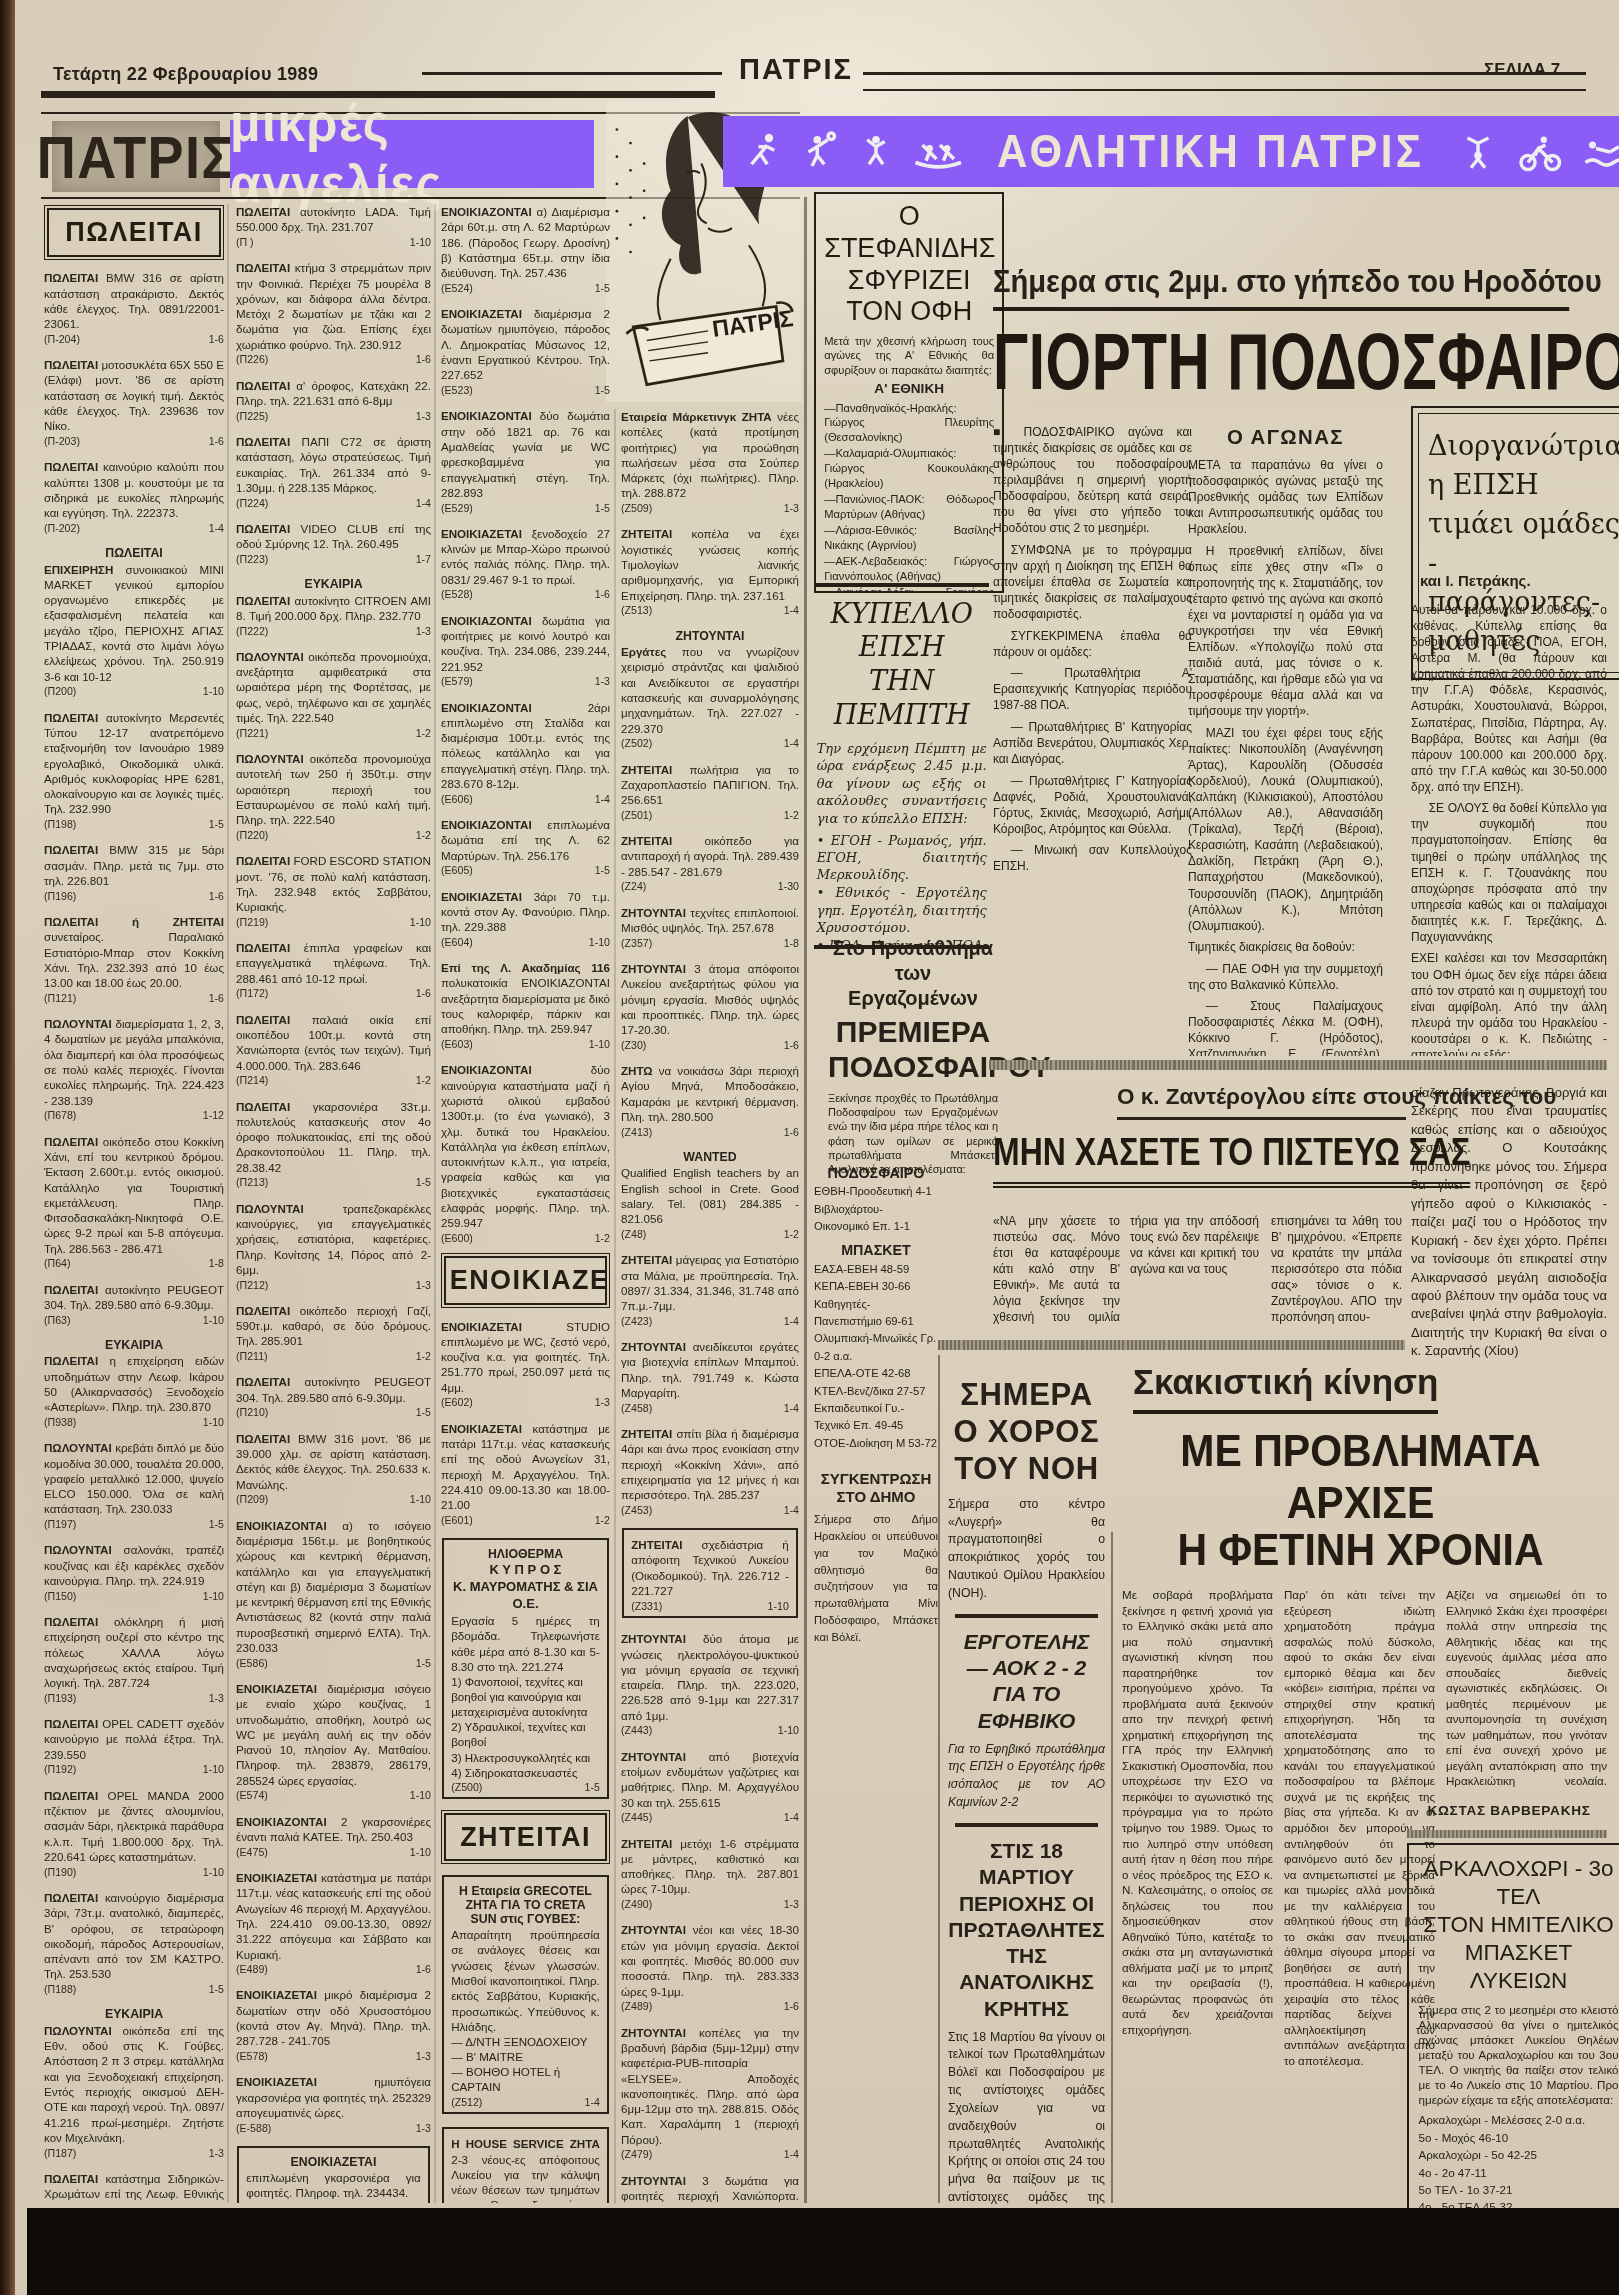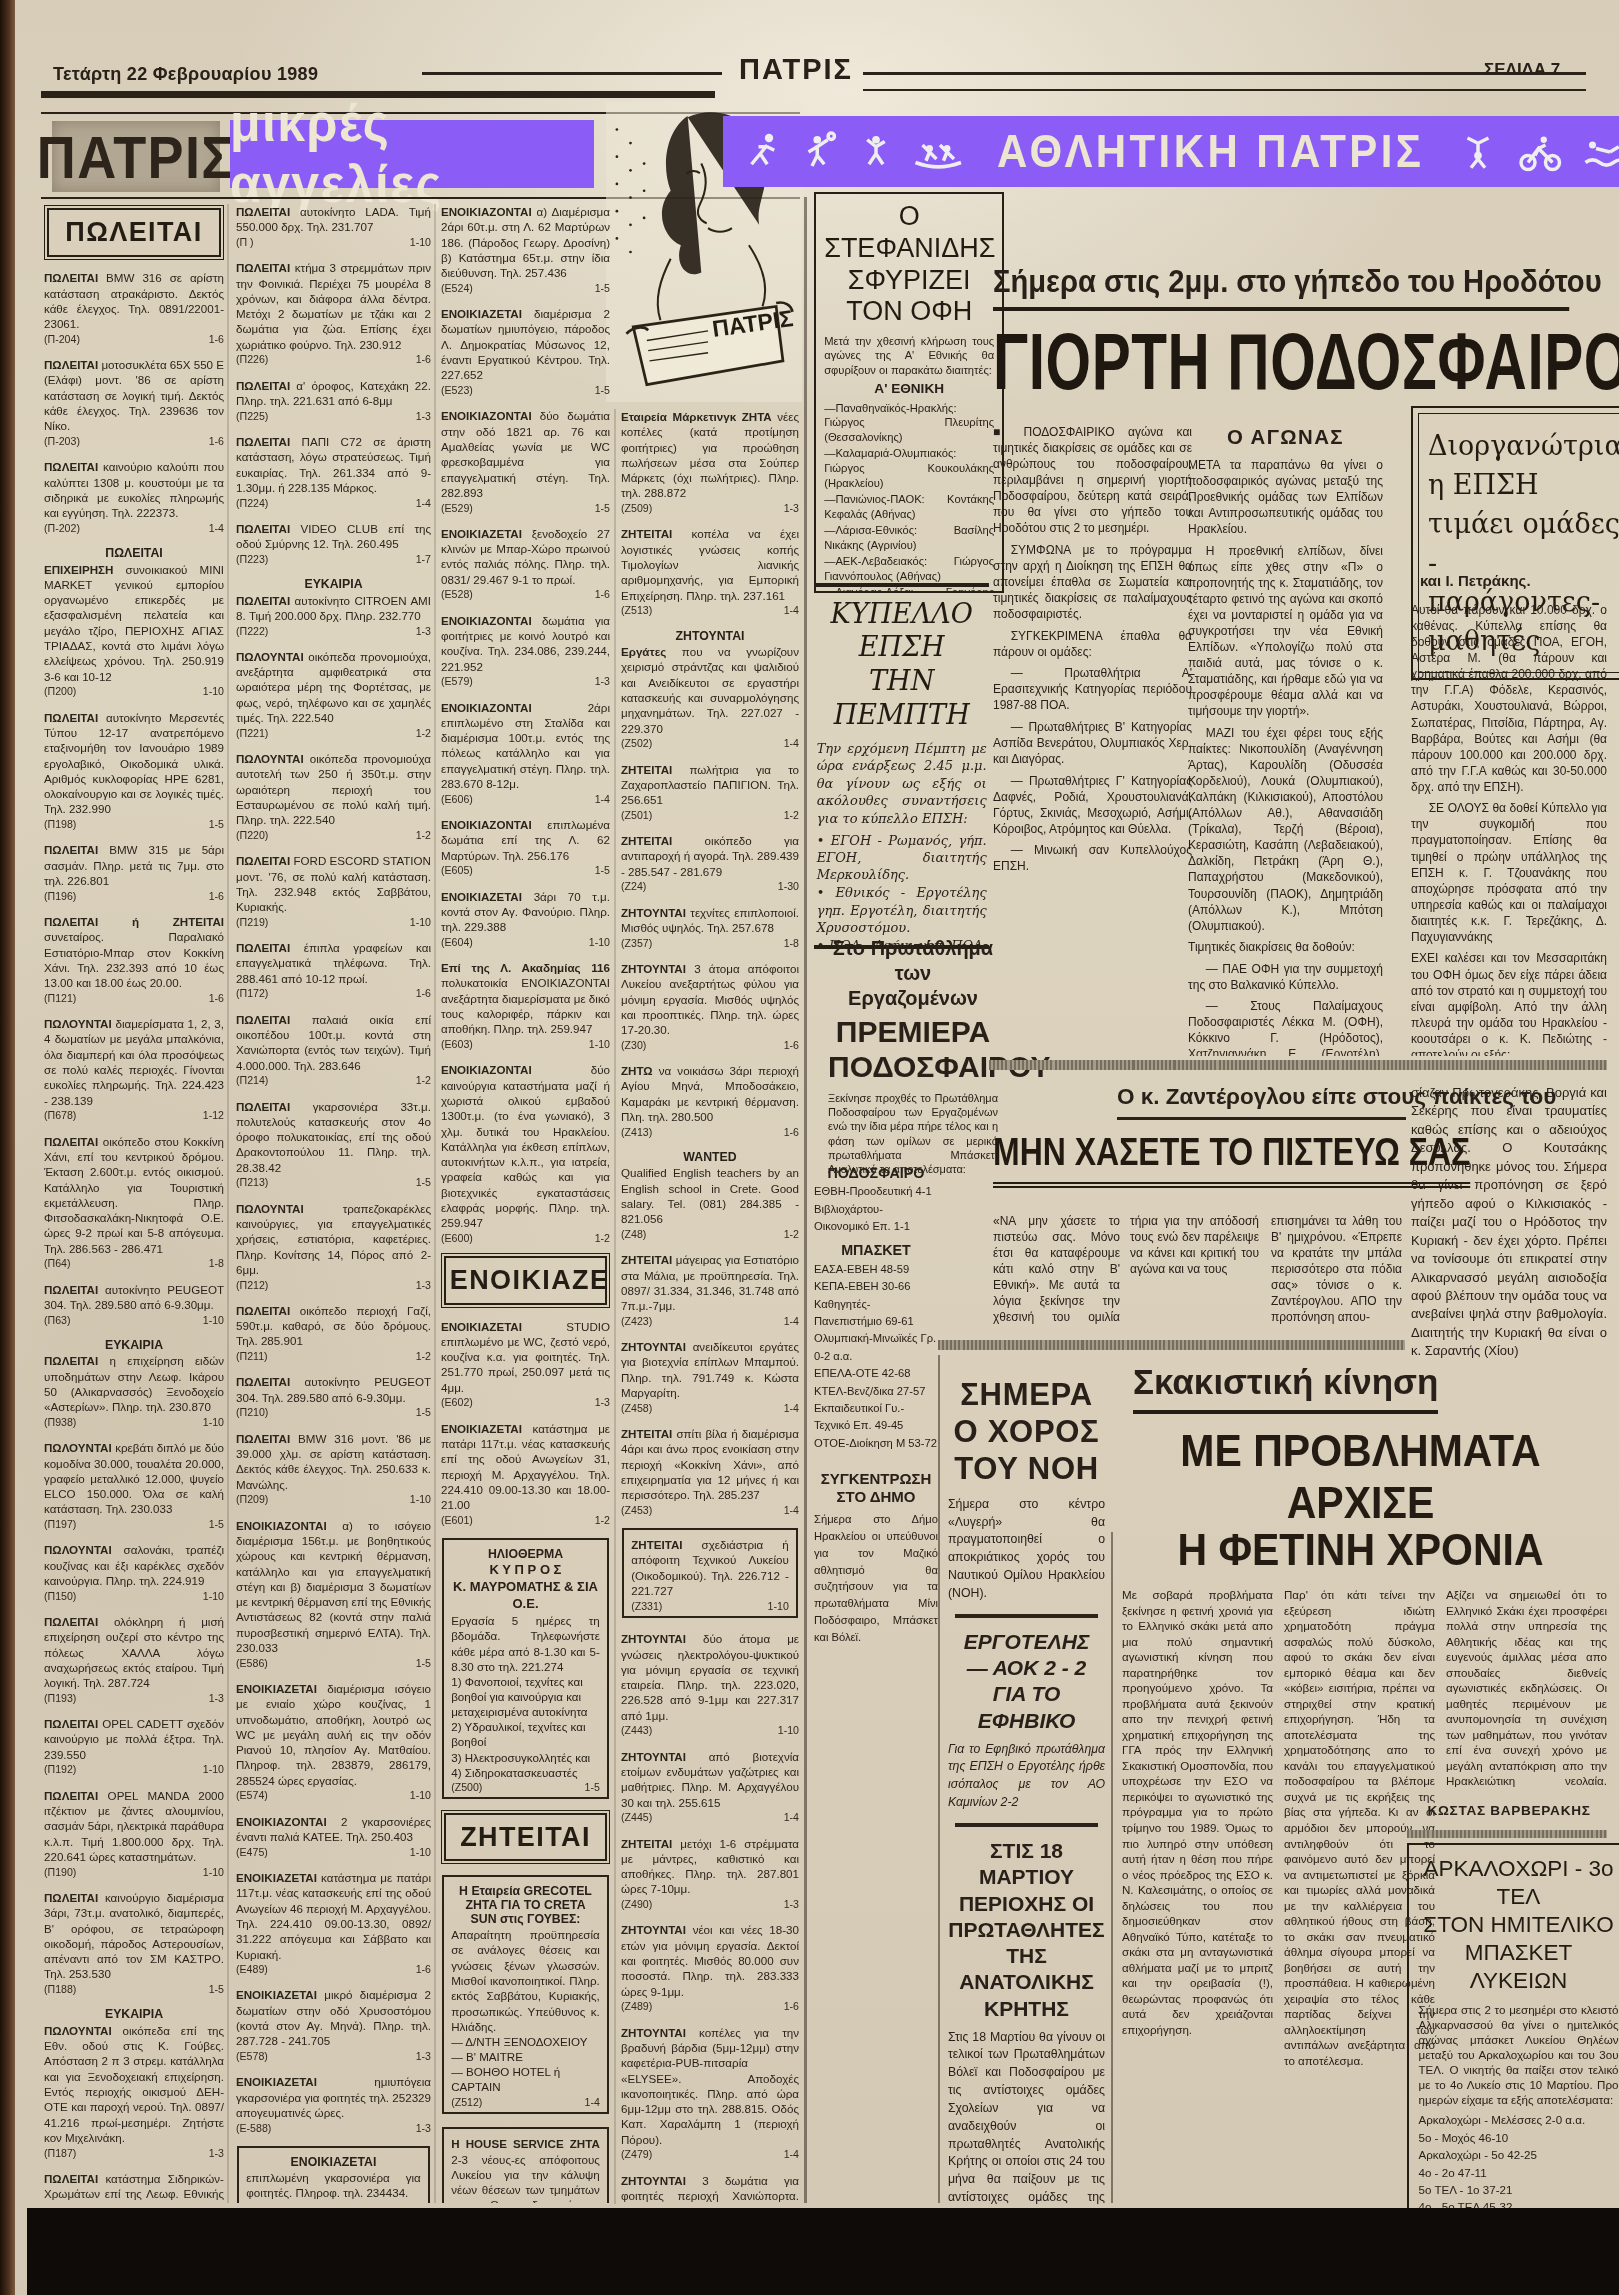--- a/index.html
+++ b/index.html
@@ -771,21 +771,21 @@
   <div class="art-title stef-title">
       <div class="ln">Ο ΣΤΕΦΑΝΙΔΗΣ</div>
       <div class="ln">ΣΦΥΡΙΖΕΙ</div>
       <div class="ln">ΤΟΝ ΟΦΗ</div>
     </div>
   <div class="body-text" style="margin-top:5.4px;">Μετά την χθεσινή κλήρωση τους αγώνες της Α' Εθνικής θα σφυρίξουν οι παρακάτω διαιτητές:</div>
   <div class="subhead">Α' ΕΘΝΙΚΗ</div>
   <div class="ref-list">
       <div class="ln">—Παναθηναϊκός-Ηρακλής: Γιώργος Πλευρίτης (Θεσσαλονίκης)</div>
       <div class="ln">—Καλαμαριά-Ολυμπιακός: Γιώργος Κουκουλάκης (Ηρακλείου)</div>
-      <div class="ln">—Πανιώνιος-ΠΑΟΚ: Κοντάκης Κεφαλάς (Αθήνας)</div>
+      <div class="ln">—Πανιώνιος-ΠΑΟΚ: Θόδωρος Μαρτύρων (Αθήνας)</div>
       <div class="ln">—Λάρισα-Εθνικός: Βασίλης Νικάκης (Αγρινίου)</div>
       <div class="ln">—ΑΕΚ-Λεβαδειακός: Γιώργος Γιαννόπουλος (Αθήνας)</div>
       <div class="ln">—Διαγόρας-Δόξα: Γρηγόρης Μπρέντας (Θεσ/κης)</div>
     </div>
 </div>
 
 <div class="abs kypello" style="left:814px;top:583px;width:170px;height:339px;">
   <div class="art-title">
       <div class="ln">ΚΥΠΕΛΛΟ ΕΠΣΗ</div>
       <div class="ln">ΤΗΝ ΠΕΜΠΤΗ</div>

